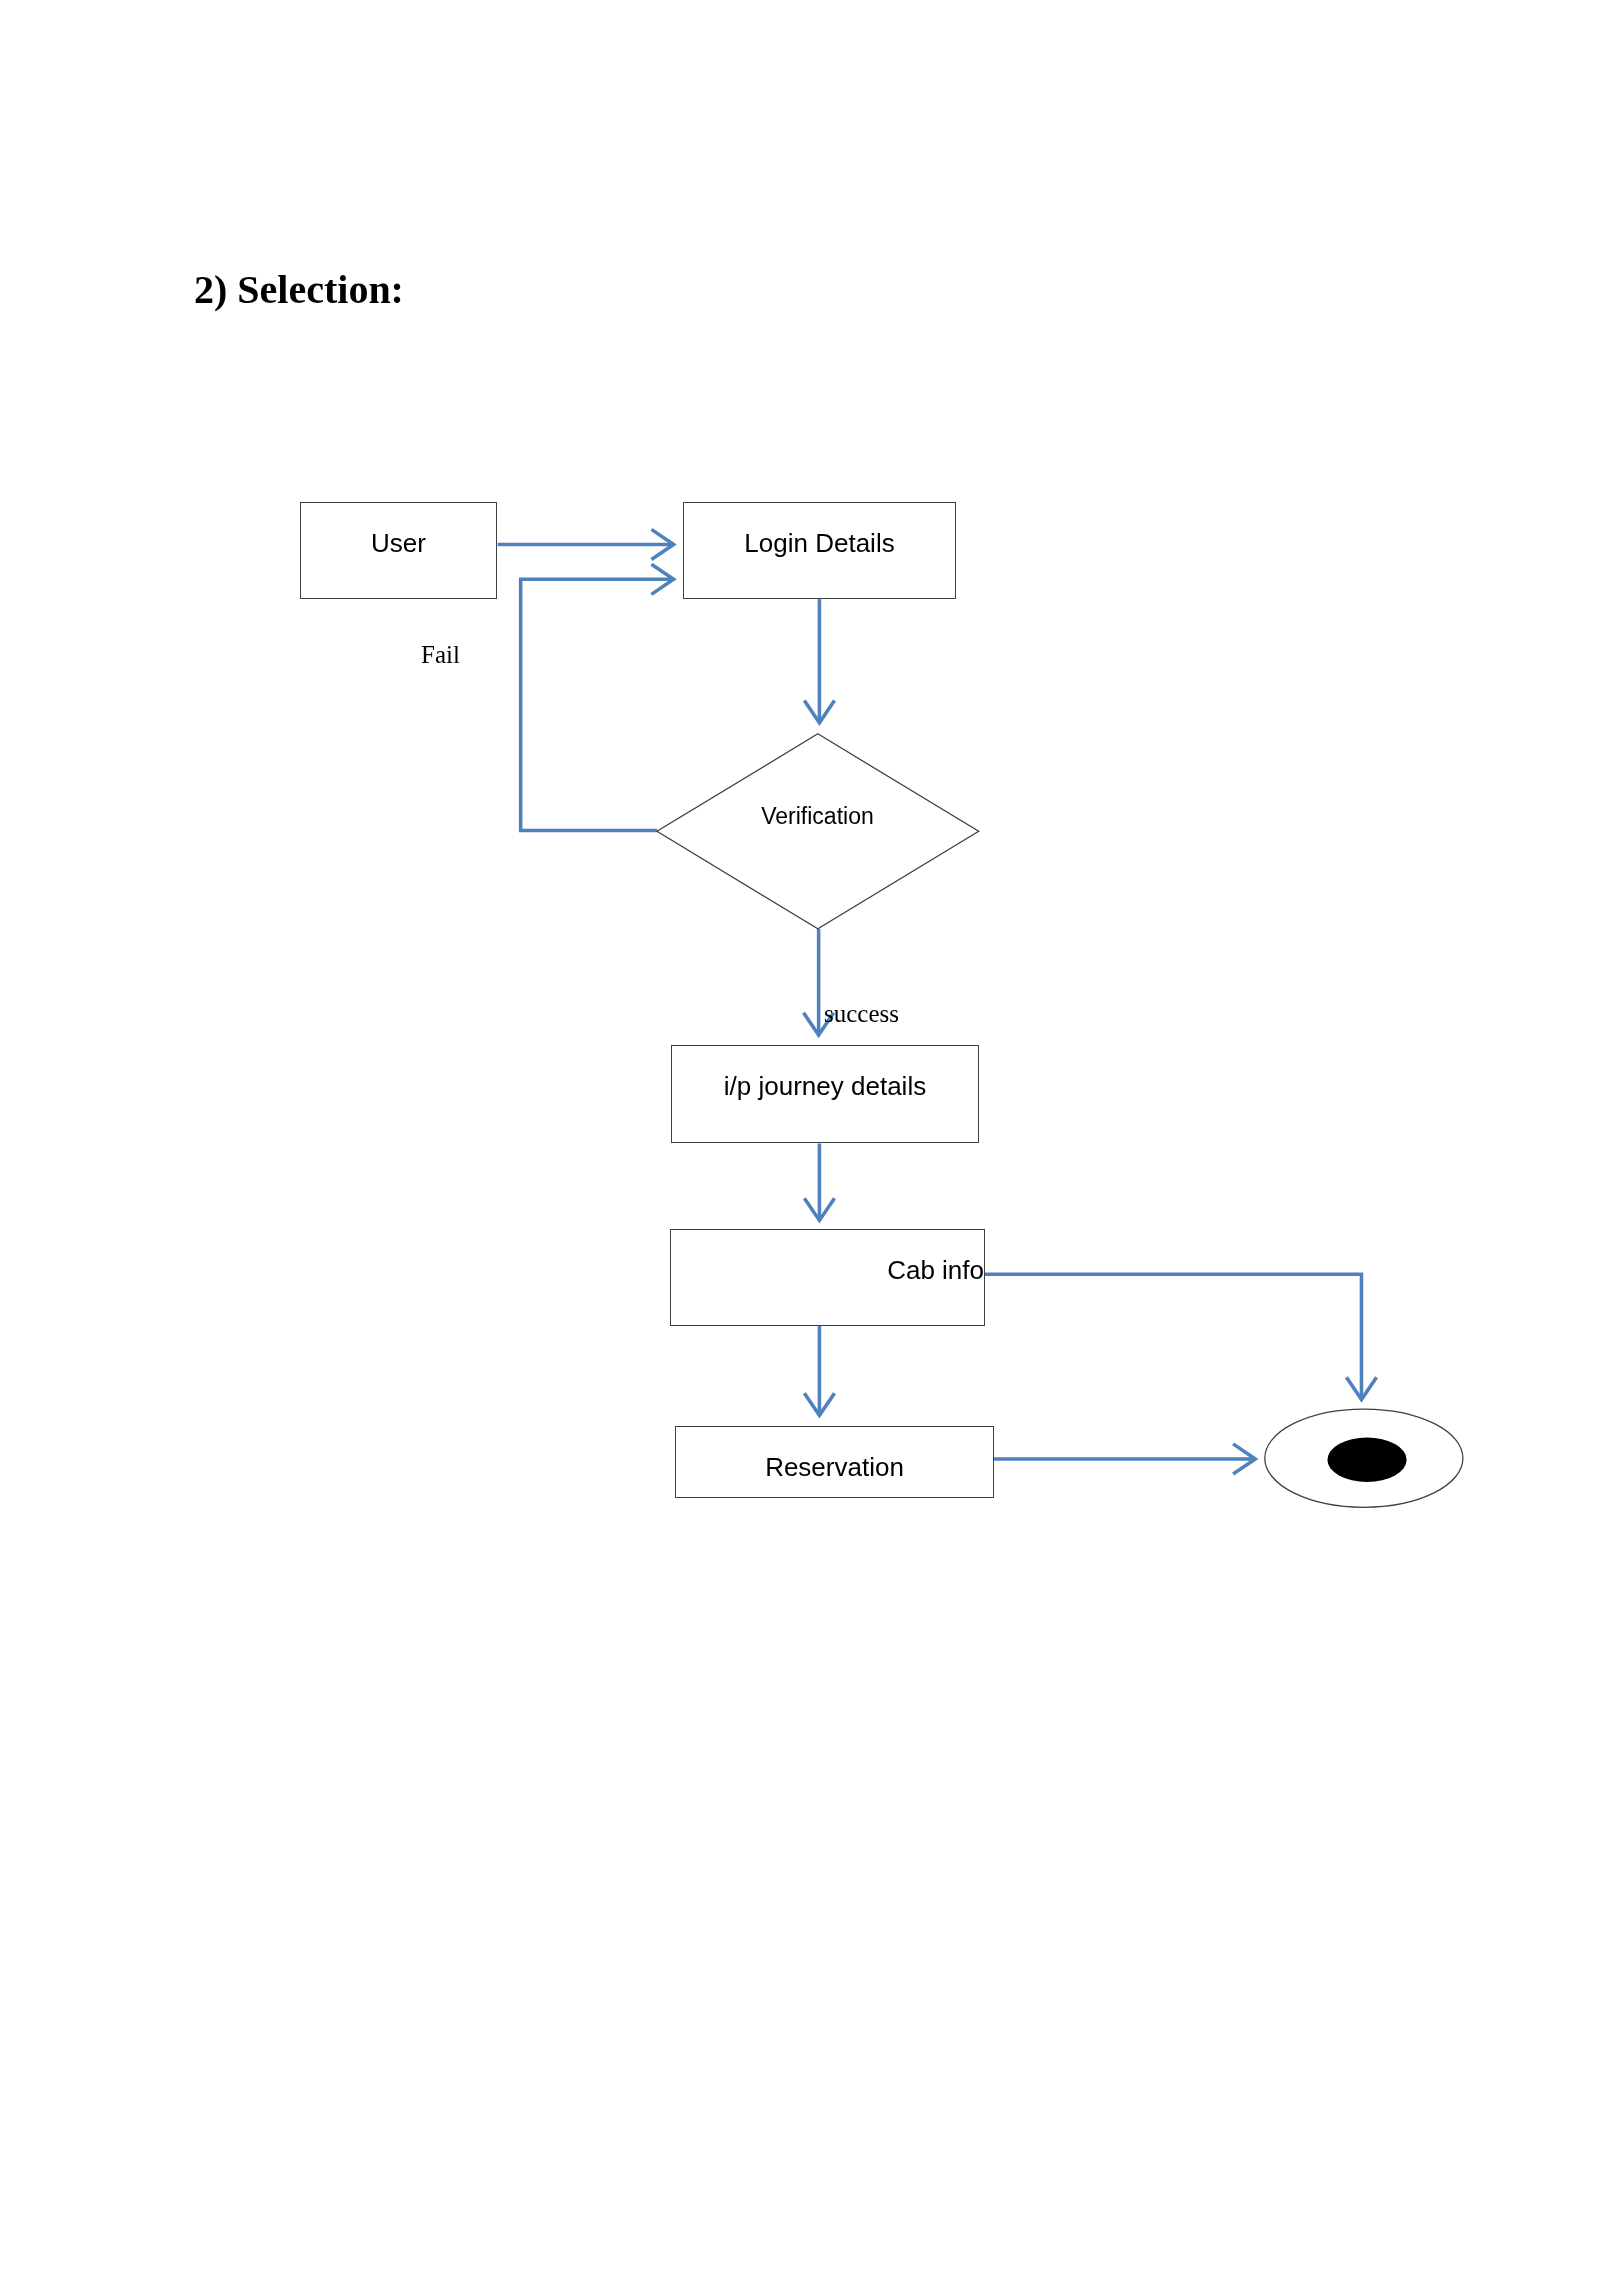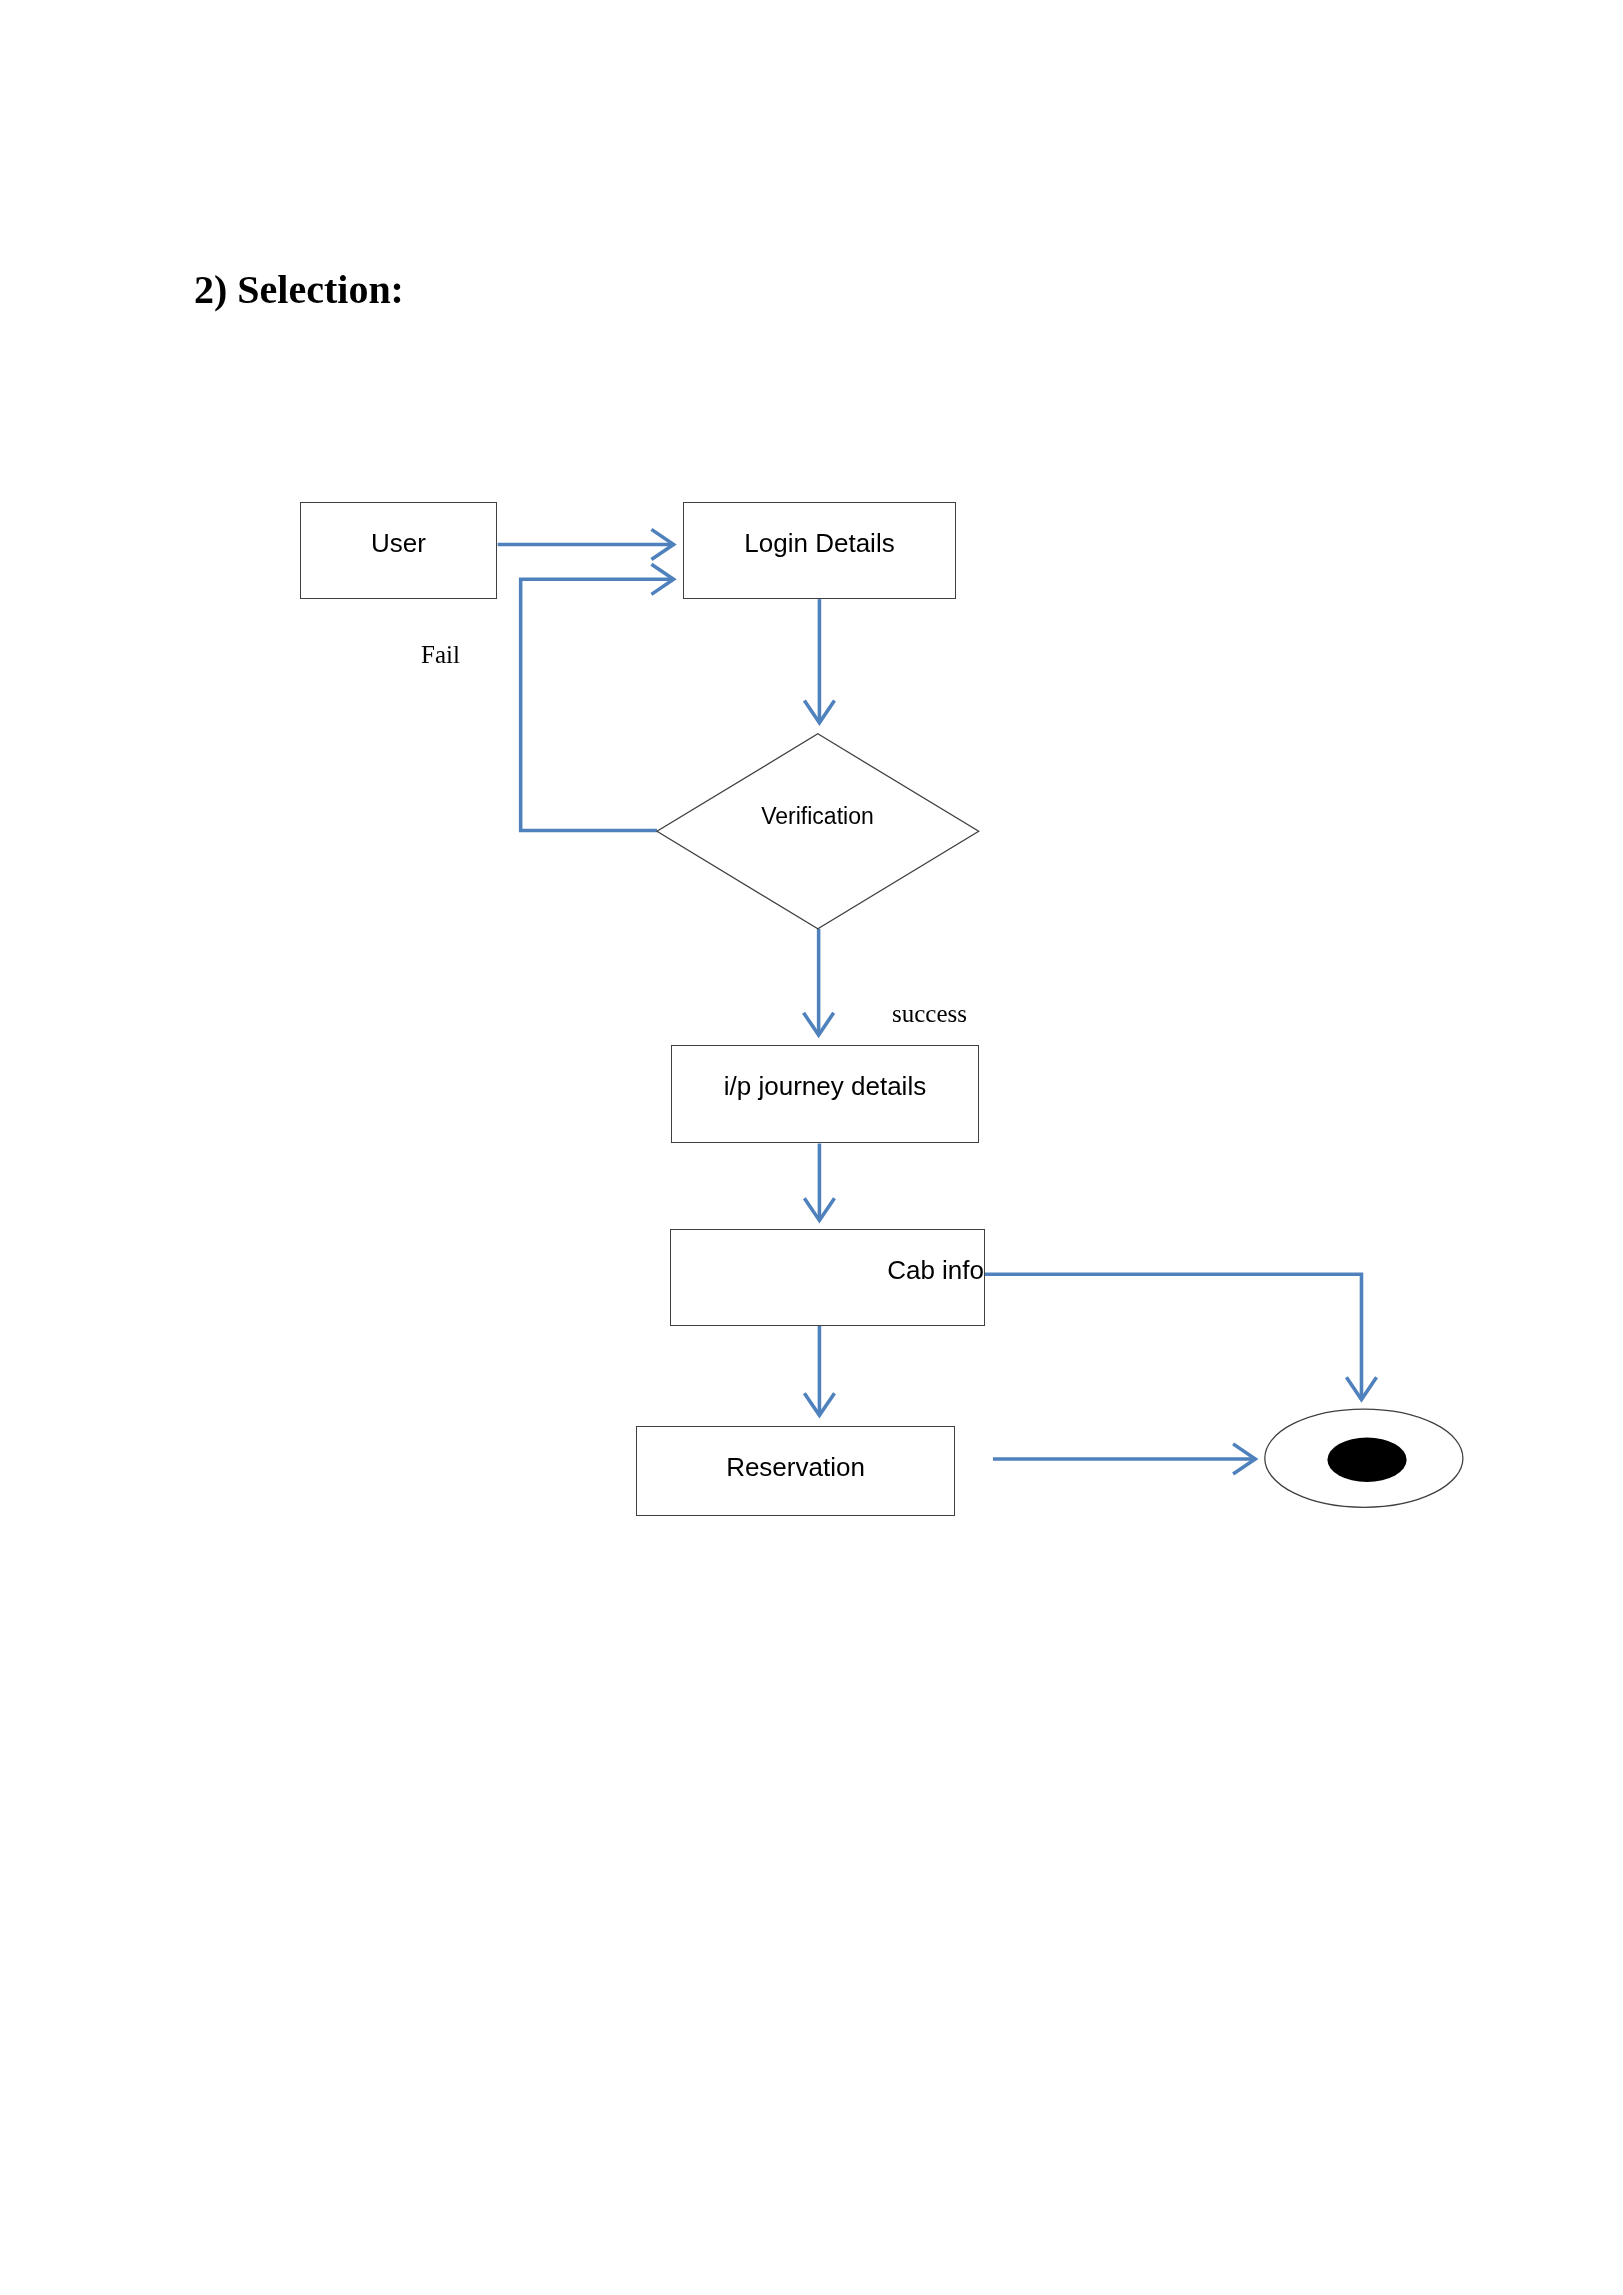--- a/index.html
+++ b/index.html
@@ -42,37 +42,37 @@
     align-items:flex-start;
     padding-top:26px;
     font-size:26px;
     line-height:1.15;
     white-space:nowrap;
   }
   .node-user       {left:300px;top:502px;width:197px;height:97px;}
   .node-login      {left:683px;top:502px;width:273px;height:97px;}
   .node-journey    {left:671px;top:1045px;width:308px;height:98px;}
   .node-cab        {left:670px;top:1229px;width:315px;height:97px;justify-content:flex-end;}
-  .node-reservation{left:636px;top:1426px;width:319px;height:90px;}
+  .node-reservation{left:675px;top:1426px;width:319px;height:72px;}
   .diamond-label{
     position:absolute;
     left:659px;top:796px;width:317px;height:41px;
     display:flex;justify-content:center;align-items:center;
     font-size:23px;line-height:1;
     white-space:nowrap;
   }
   .edge-label{
     position:absolute;
     font-family:"Liberation Serif", serif;
     font-size:25px;
     line-height:1;
     white-space:nowrap;
   }
   .edge-label-fail{left:421px;top:642px;}
-  .edge-label-success{left:892px;top:1001px;}
+  .edge-label-success{left:824px;top:1001px;}
 </style>
 </head>
 <body>
 
 <div class="page">
 
   <svg class="layer" width="1623" height="2295" viewBox="0 0 2048 2896">
     <defs>
       <marker id="chev" markerUnits="userSpaceOnUse" markerWidth="70" markerHeight="70" refX="0" refY="0" orient="auto" overflow="visible">
         <path d="M -28 -19 L 0 0 L -28 19" fill="none" style="stroke:var(--arrow)" stroke-width="4.5"></path>

